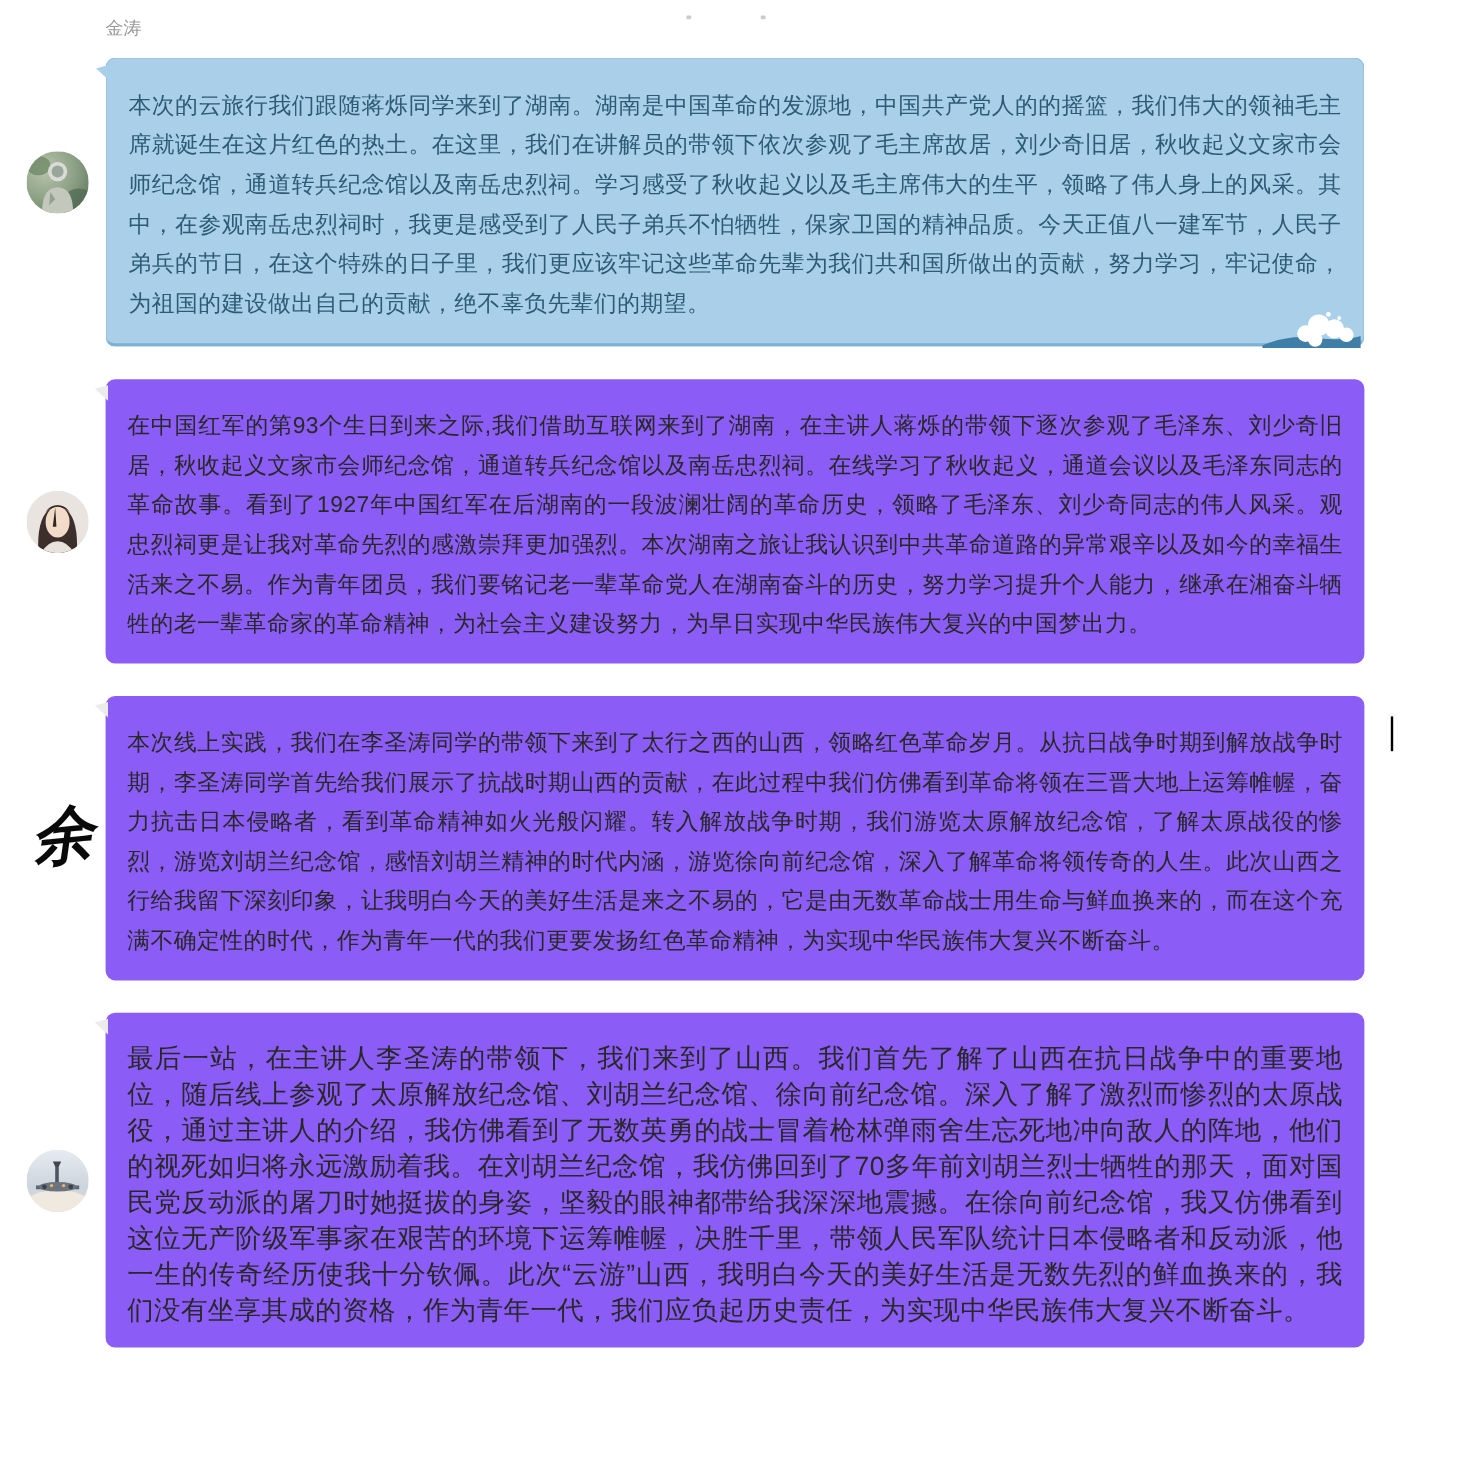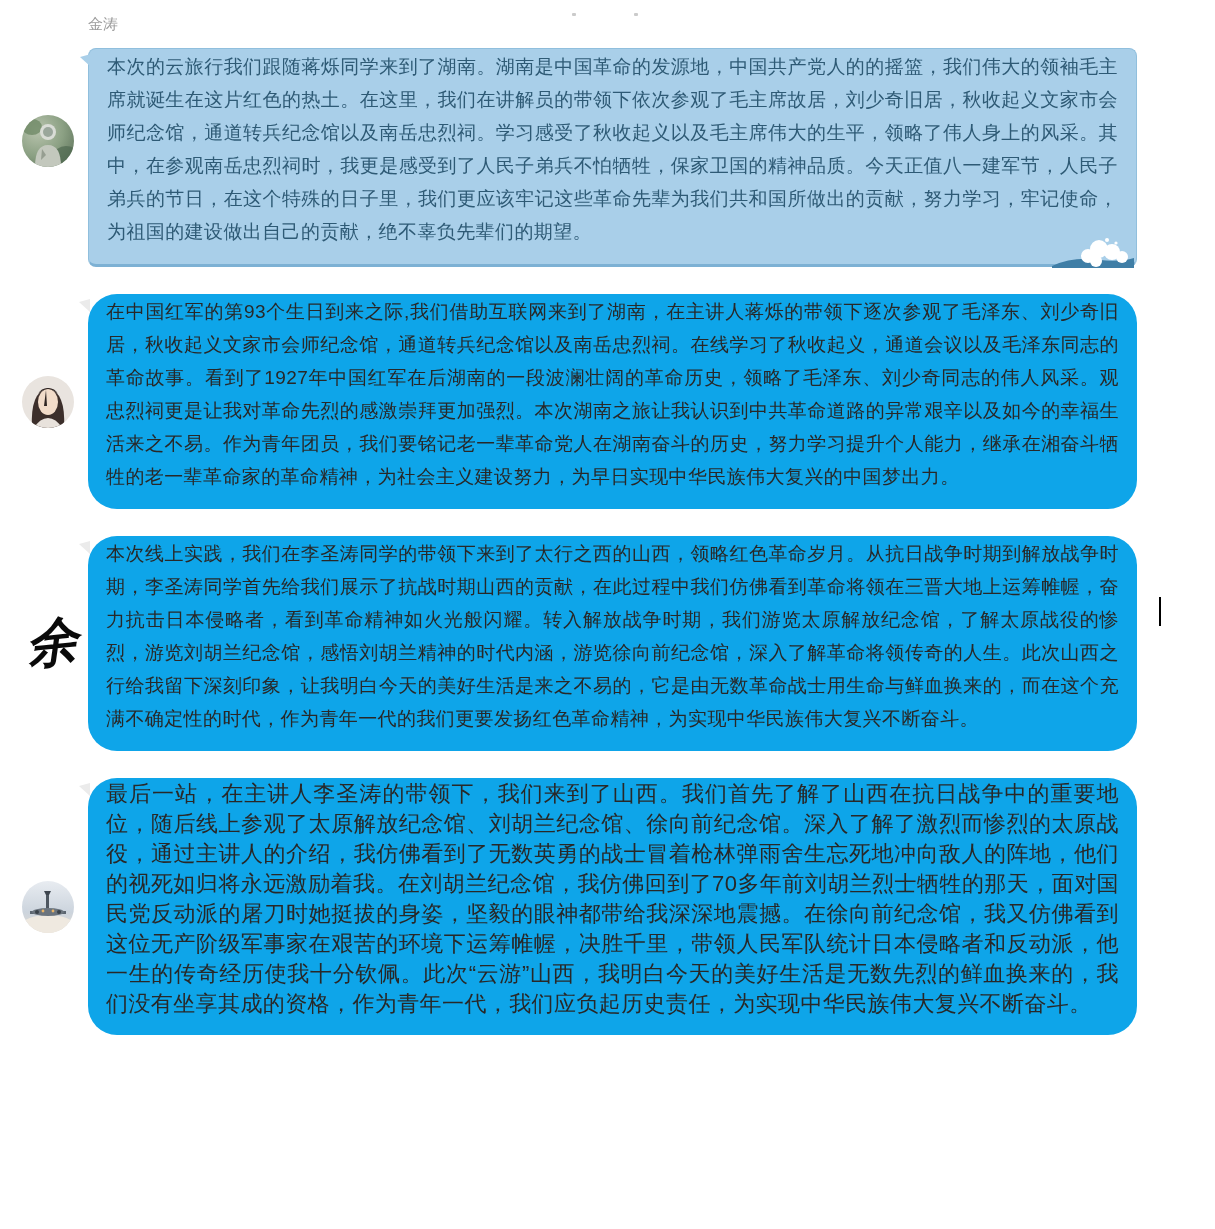--- a/index.html
+++ b/index.html
@@ -44,21 +44,21 @@
   .sender-name {
     font-size: 15px;
     line-height: 20px;
     color: #9b9b9b;
     margin-bottom: 14px;
   }
   .bubble {
     position: relative;
     max-width: 1049px;
     border-radius: 8px;
-    padding: 1px 18px 16px 18px;
+    padding: 23px 18px 16px 18px;
     font-size: 19px;
     line-height: 33px;
     text-align: justify;
     letter-spacing: 0.4px;
   }
   .bubble .tail {
     position: absolute;
     left: -9px;
     top: 5px;
     width: 0; height: 0;
@@ -66,23 +66,22 @@
     border-bottom: 10px solid transparent;
   }
   .bubble-blue {
     background: #a9cfe9;
     border: 1px solid #90bfdd;
     border-bottom: 3px solid #7db1d4;
     color: #2e5a75;
   }
   .bubble-blue .tail { border-right: 11px solid #a9cfe9; }
   .bubble-gray {
-    background: #0ea5e9;
+    background: #8b5cf6;
     color: #282828;
-    border-radius: 29px;
   }
   .bubble-gray .tail { border-right: 11px solid #ebebeb; }
   .bubble-small {
     font-size: 22px;
     line-height: 30px;
   }
   .cloud-deco {
     position: absolute;
     right: 2px;
     bottom: -4px;

